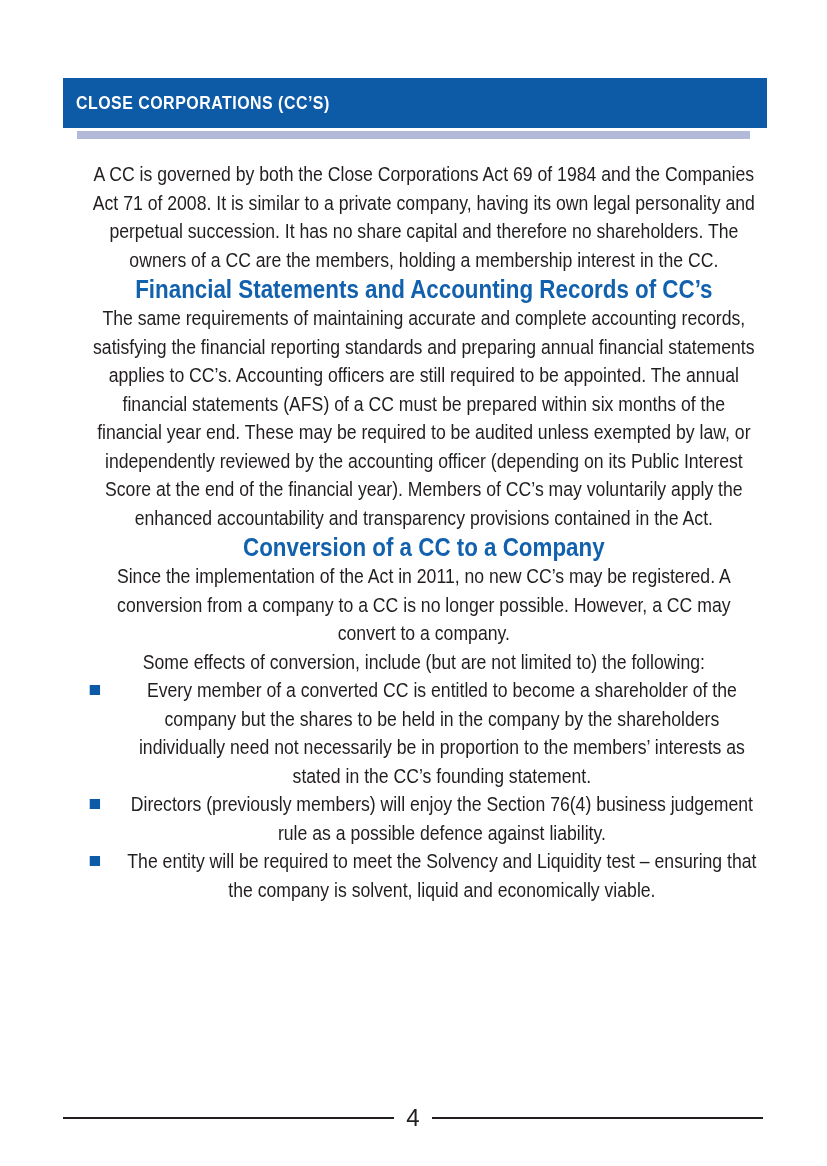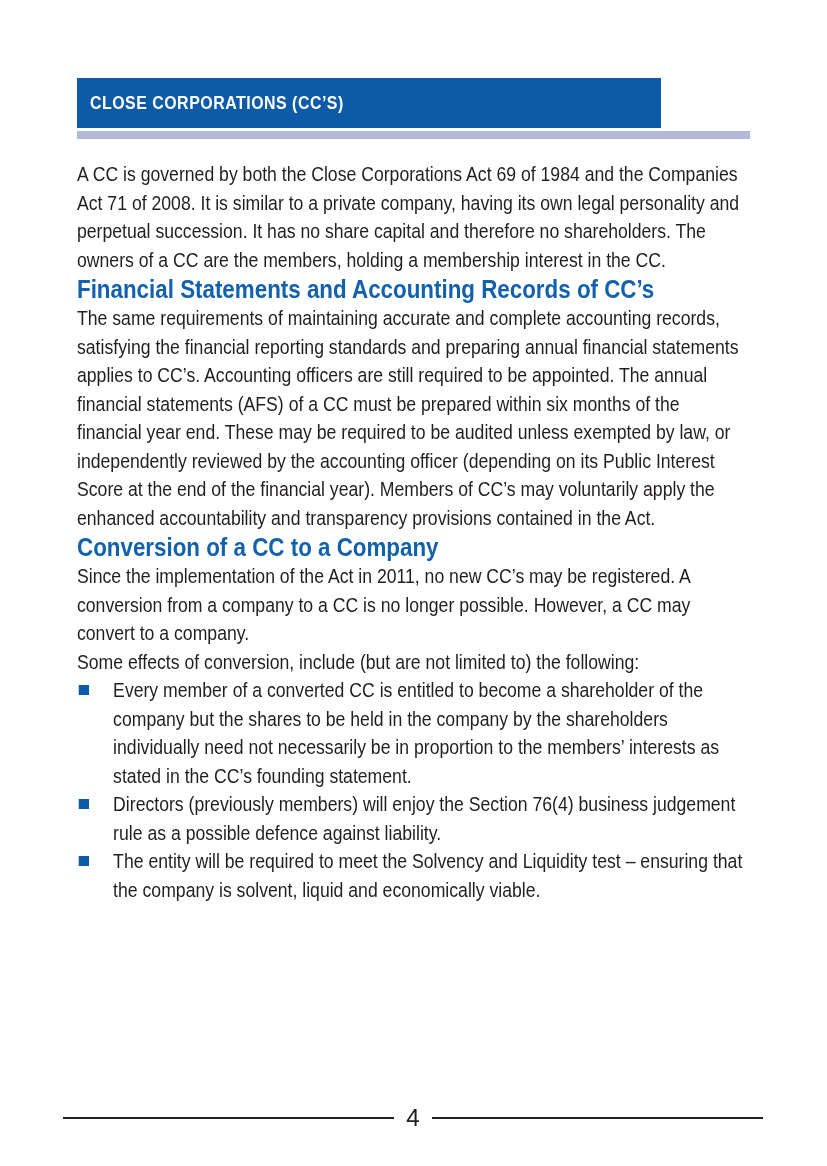--- a/index.html
+++ b/index.html
@@ -13,23 +13,23 @@
     overflow: hidden;
   }
   
   .cond {
     transform: scaleX(0.86);
     transform-origin: 0 0;
     width: 781px;
   }
   .titlebar {
     position: absolute;
-    left: 77px;
+    left: 63px;
     top: 78px;
-    width: 584px;
+    width: 704px;
     height: 50px;
     background: #0d5aa7;
   }
   .titlebar-text {
     display: block;
     padding-left: 15px;
     line-height: 50px;
     font-weight: bold;
     font-size: 18.5px;
     letter-spacing: 0.6px;
@@ -38,23 +38,24 @@
   .accent {
     position: absolute;
     left: 77px;
     top: 131px;
     width: 673px;
     height: 8px;
     background: #b3bad9;
   }
   .content {
     position: absolute;
-    left: 77px;
+    left: 88px;
     top: 160px;
     width: 672px;
+    text-align: center;
   }
   p.body {
     margin: 0;
     font-size: 20.5px;
     line-height: 28.5px;
   }
   h2.section-heading {
     margin: 0;
     color: #1261ae;
     font-size: 26px;

